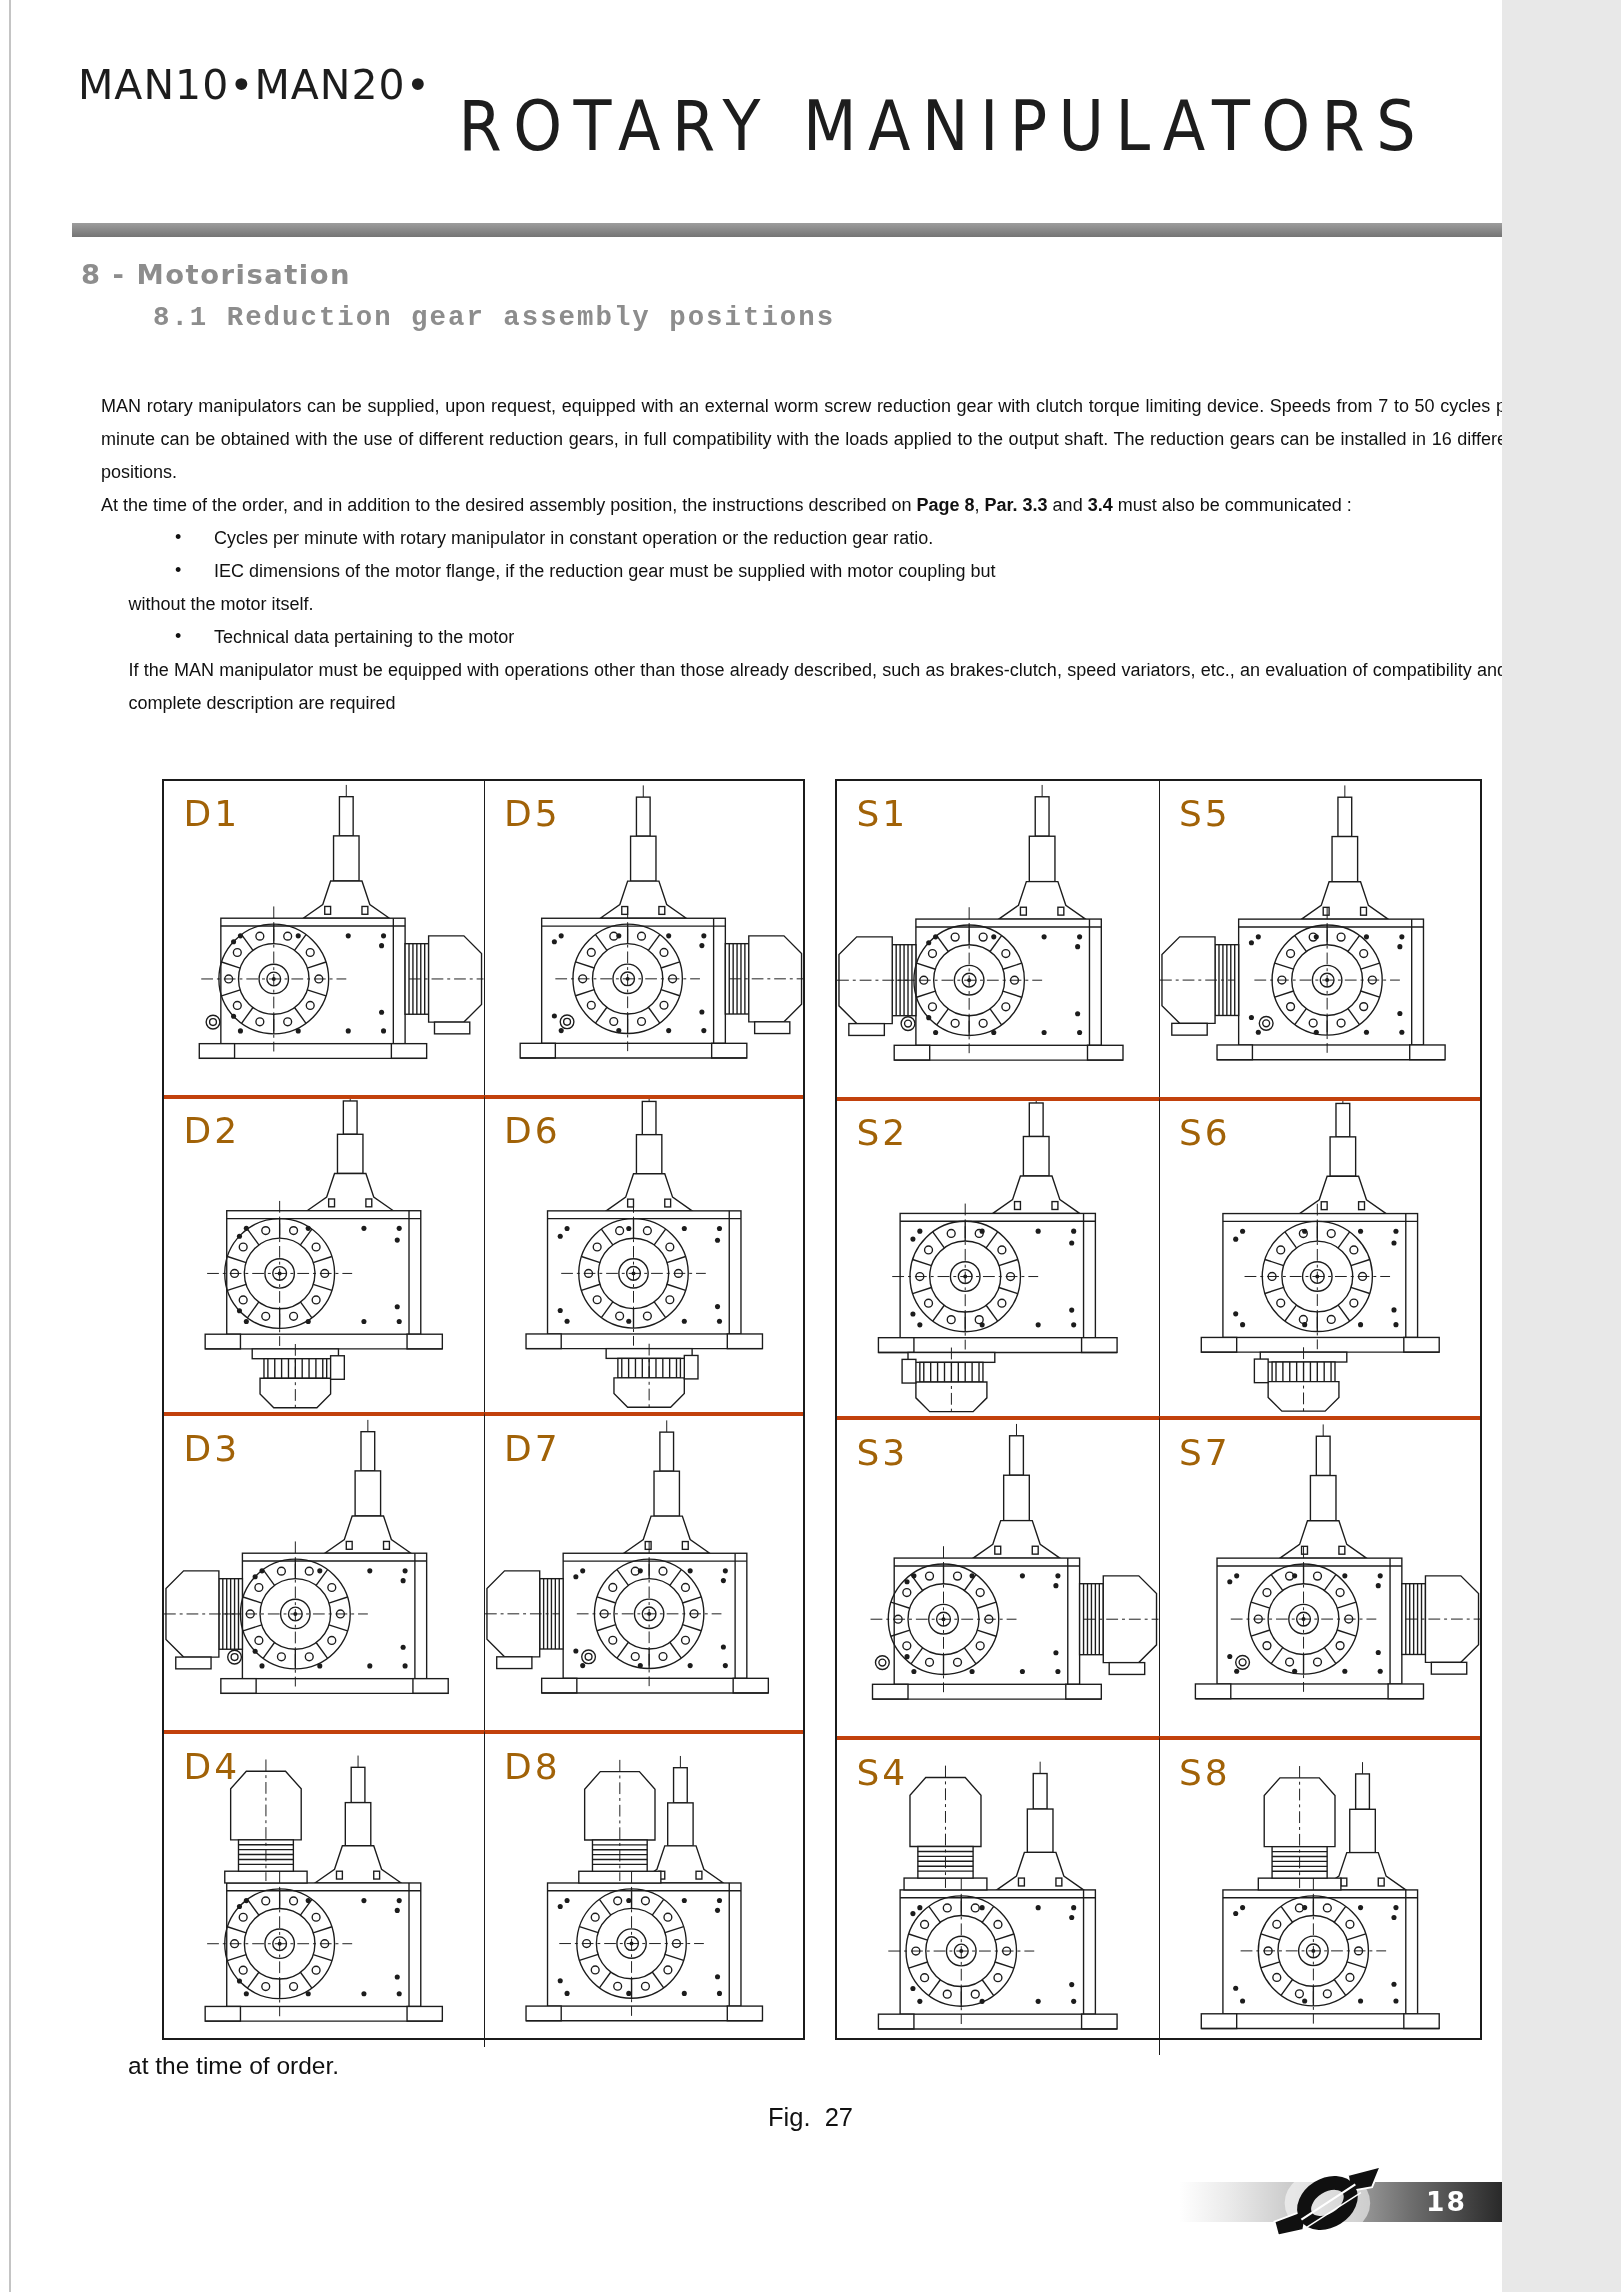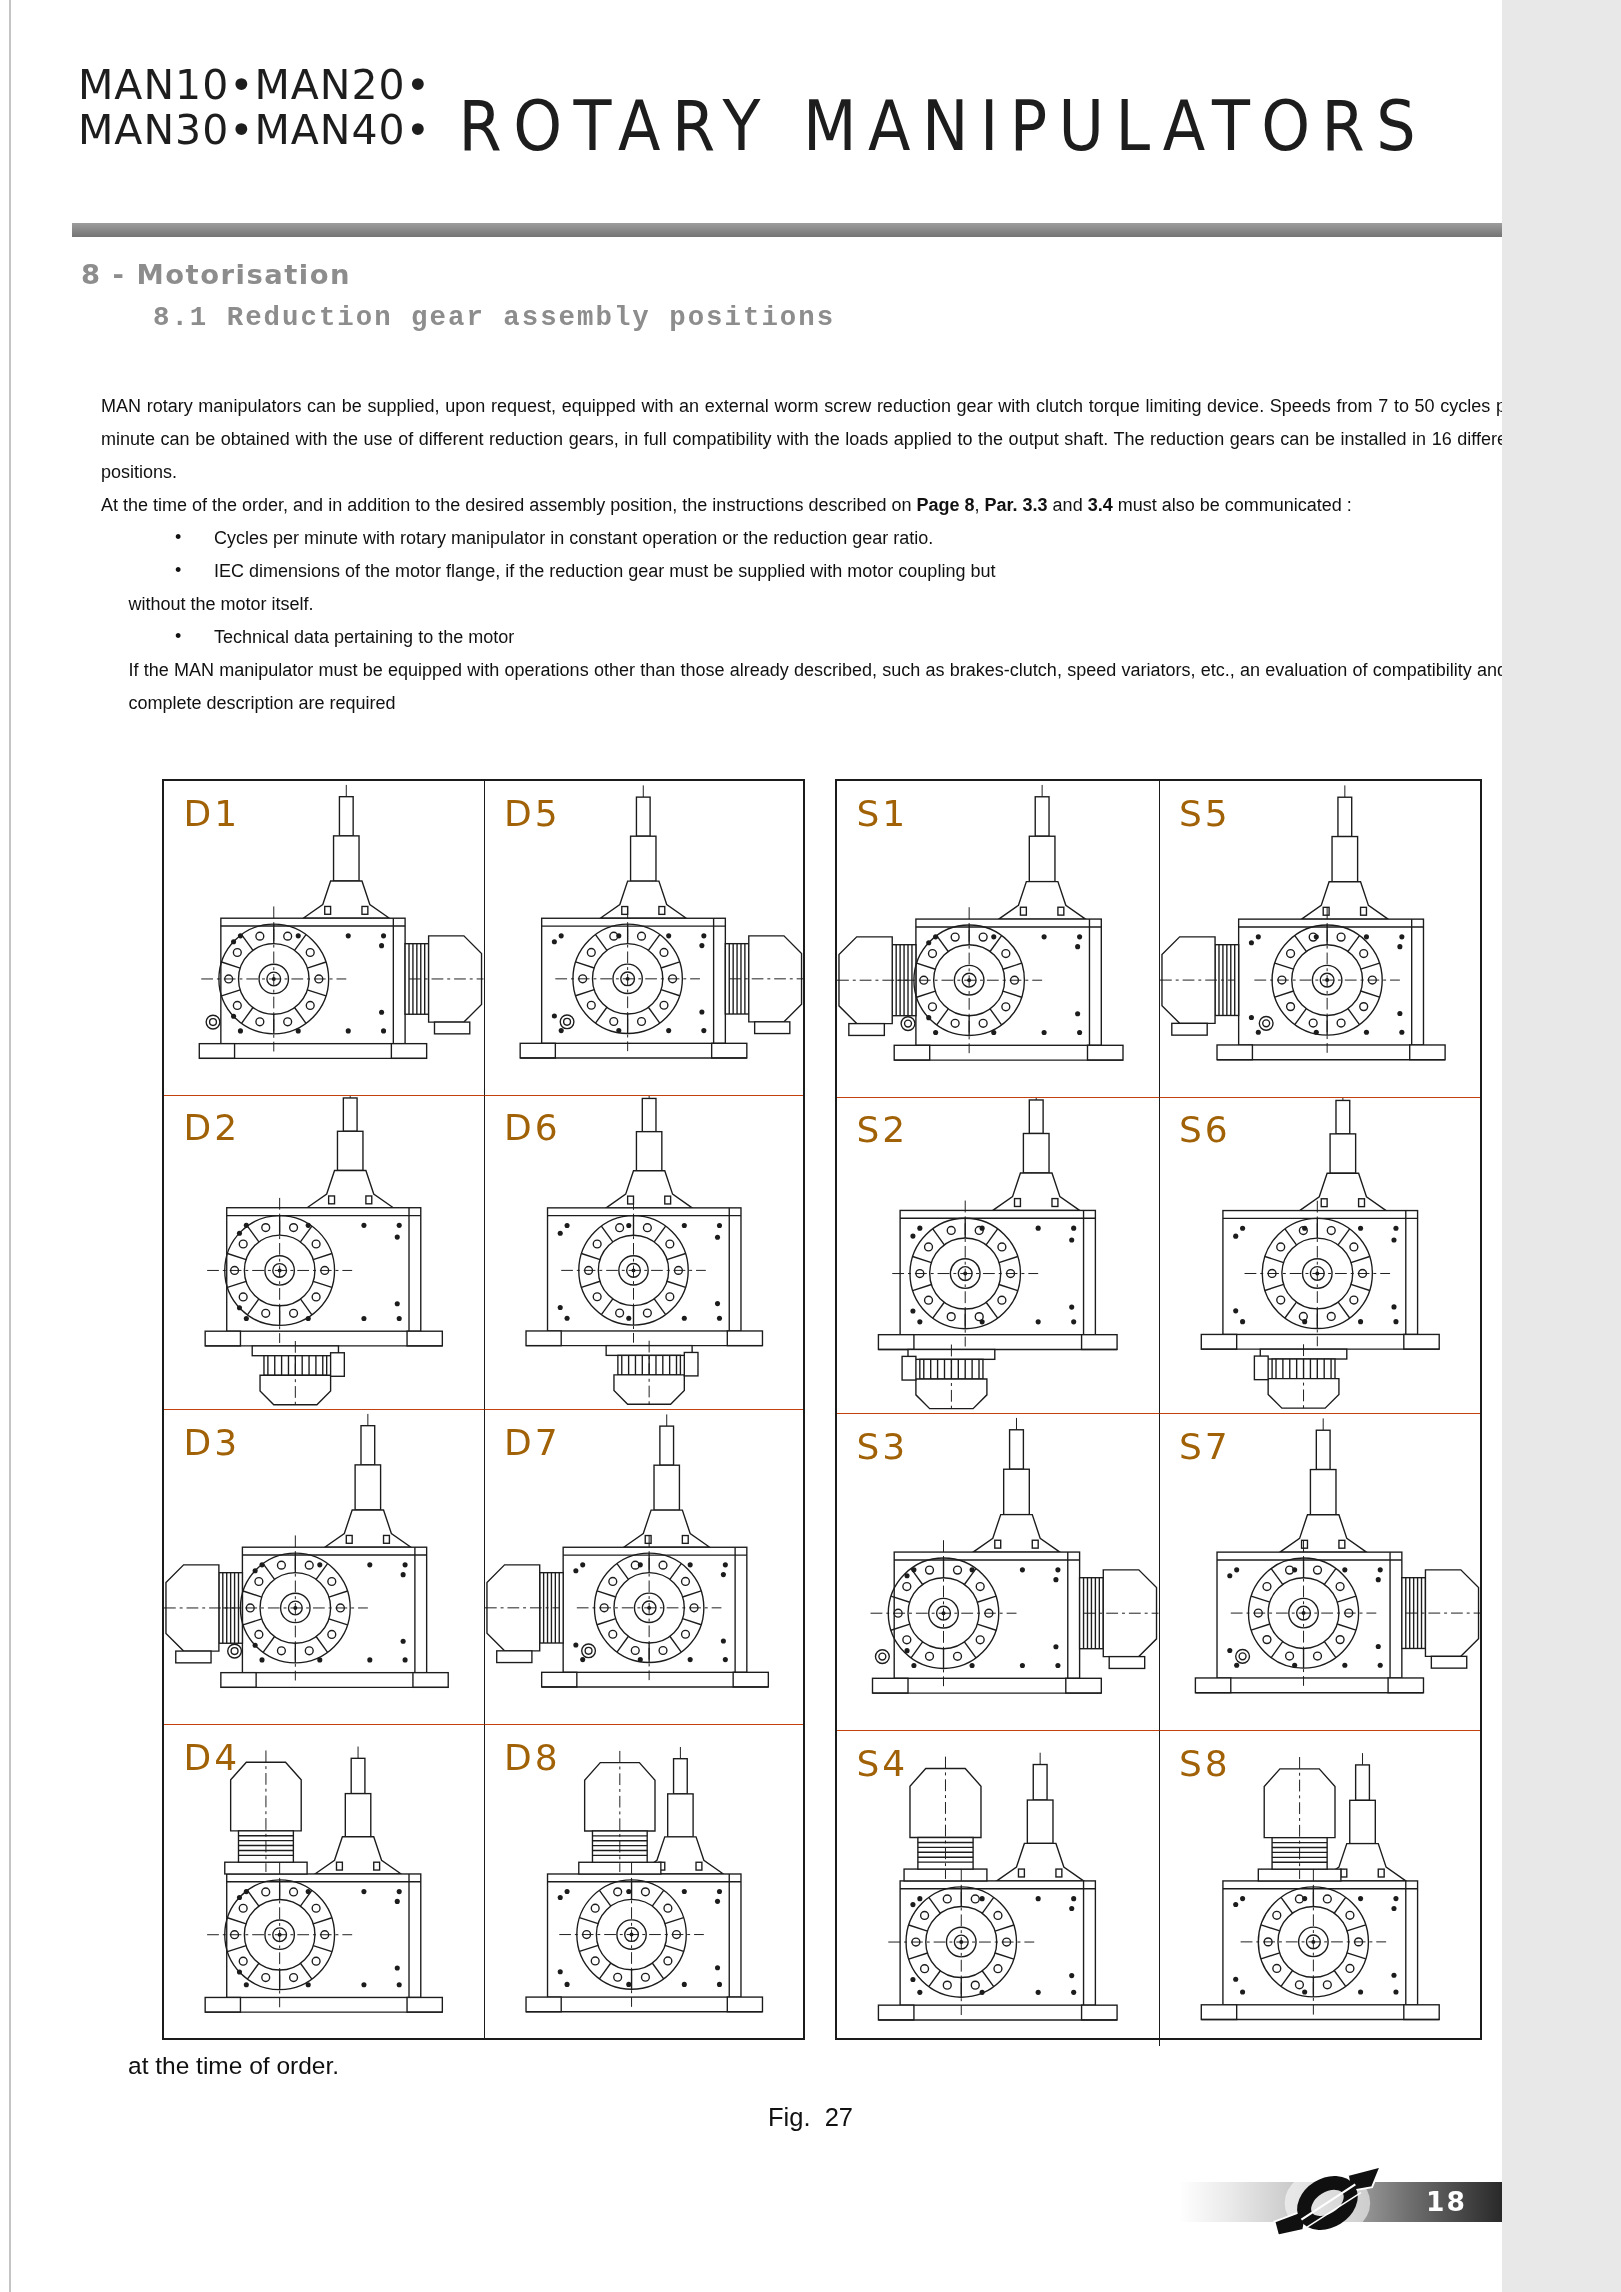--- a/index.html
+++ b/index.html
@@ -30,21 +30,21 @@
   .indent{margin-left:27.4px !important;width:1394px;}
   .bullet-row{position:relative;padding-left:113px;}
   .bullet-row .bdot{position:absolute;left:74px;top:-1px;}
   .bullet-cont{margin-left:27.4px;}
 
   
   .fig-block{position:absolute;top:779px;border:2px solid #1b1b1b;background:#fff;
              display:grid;grid-template-columns:1fr 1fr;grid-template-rows:repeat(4,1fr);}
   #fig-left{left:162px;width:639px;height:1257px;}
   #fig-right{left:835px;width:643px;height:1257px;}
-  .cell{position:relative;border-left:1px solid #1b1b1b;border-top:1px solid #c2410c;}
+  .cell{position:relative;border-left:1px solid #1b1b1b;border-top:4px solid #c2410c;}
   .cell:nth-child(odd){border-left:none;}
   .cell:nth-child(-n+2){border-top:none;}
   .plabel{position:absolute;left:19.6px;top:11.8px;font-family:"DejaVu Sans",sans-serif;
           font-size:36px;letter-spacing:2.9px;color:#a16207;z-index:2;}
   .cell svg{display:block;width:100%;height:100%;}
   .ln{fill:none;stroke:#1c1c1c;stroke-width:1.4;}
   .lnf{fill:#ffffff;stroke:#1c1c1c;stroke-width:1.4;}
   .cl{fill:none;stroke:#1c1c1c;stroke-width:1;stroke-dasharray:12 4 3 4;}
   .dot{fill:#1c1c1c;stroke:none;}
 
@@ -61,21 +61,20 @@
 </style>
 </head>
 <body>
 
 <div class="page">
   <div class="edge edge-l"></div>
   <div class="edge edge-r"></div>
 
   <div class="models">
     <div>MAN10•MAN20•</div>
-    <div>MAN30•MAN40•</div>
   </div>
   <h1 class="doc-title">ROTARY MANIPULATORS</h1>
   <div class="header-rule"></div>
 
   <h2 class="sec">8 - Motorisation</h2>
   <h3 class="subsec">8.1 Reduction gear assembly positions</h3>
 
   <div class="body-text">
     <p>MAN rotary manipulators can be supplied, upon request, equipped with an external worm screw reduction gear with clutch torque limiting device. Speeds from 7 to 50 cycles per minute can be obtained with the use of different reduction gears, in full compatibility with the loads applied to the output shaft. The reduction gears can be installed in 16 different positions.</p>
     <p><span>At the time of the order, and in addition to the desired assembly position, the instructions described on </span><b>Page 8</b><span>, </span><b>Par. 3.3</b><span> and </span><b>3.4</b><span> must also be communicated :</span></p>

